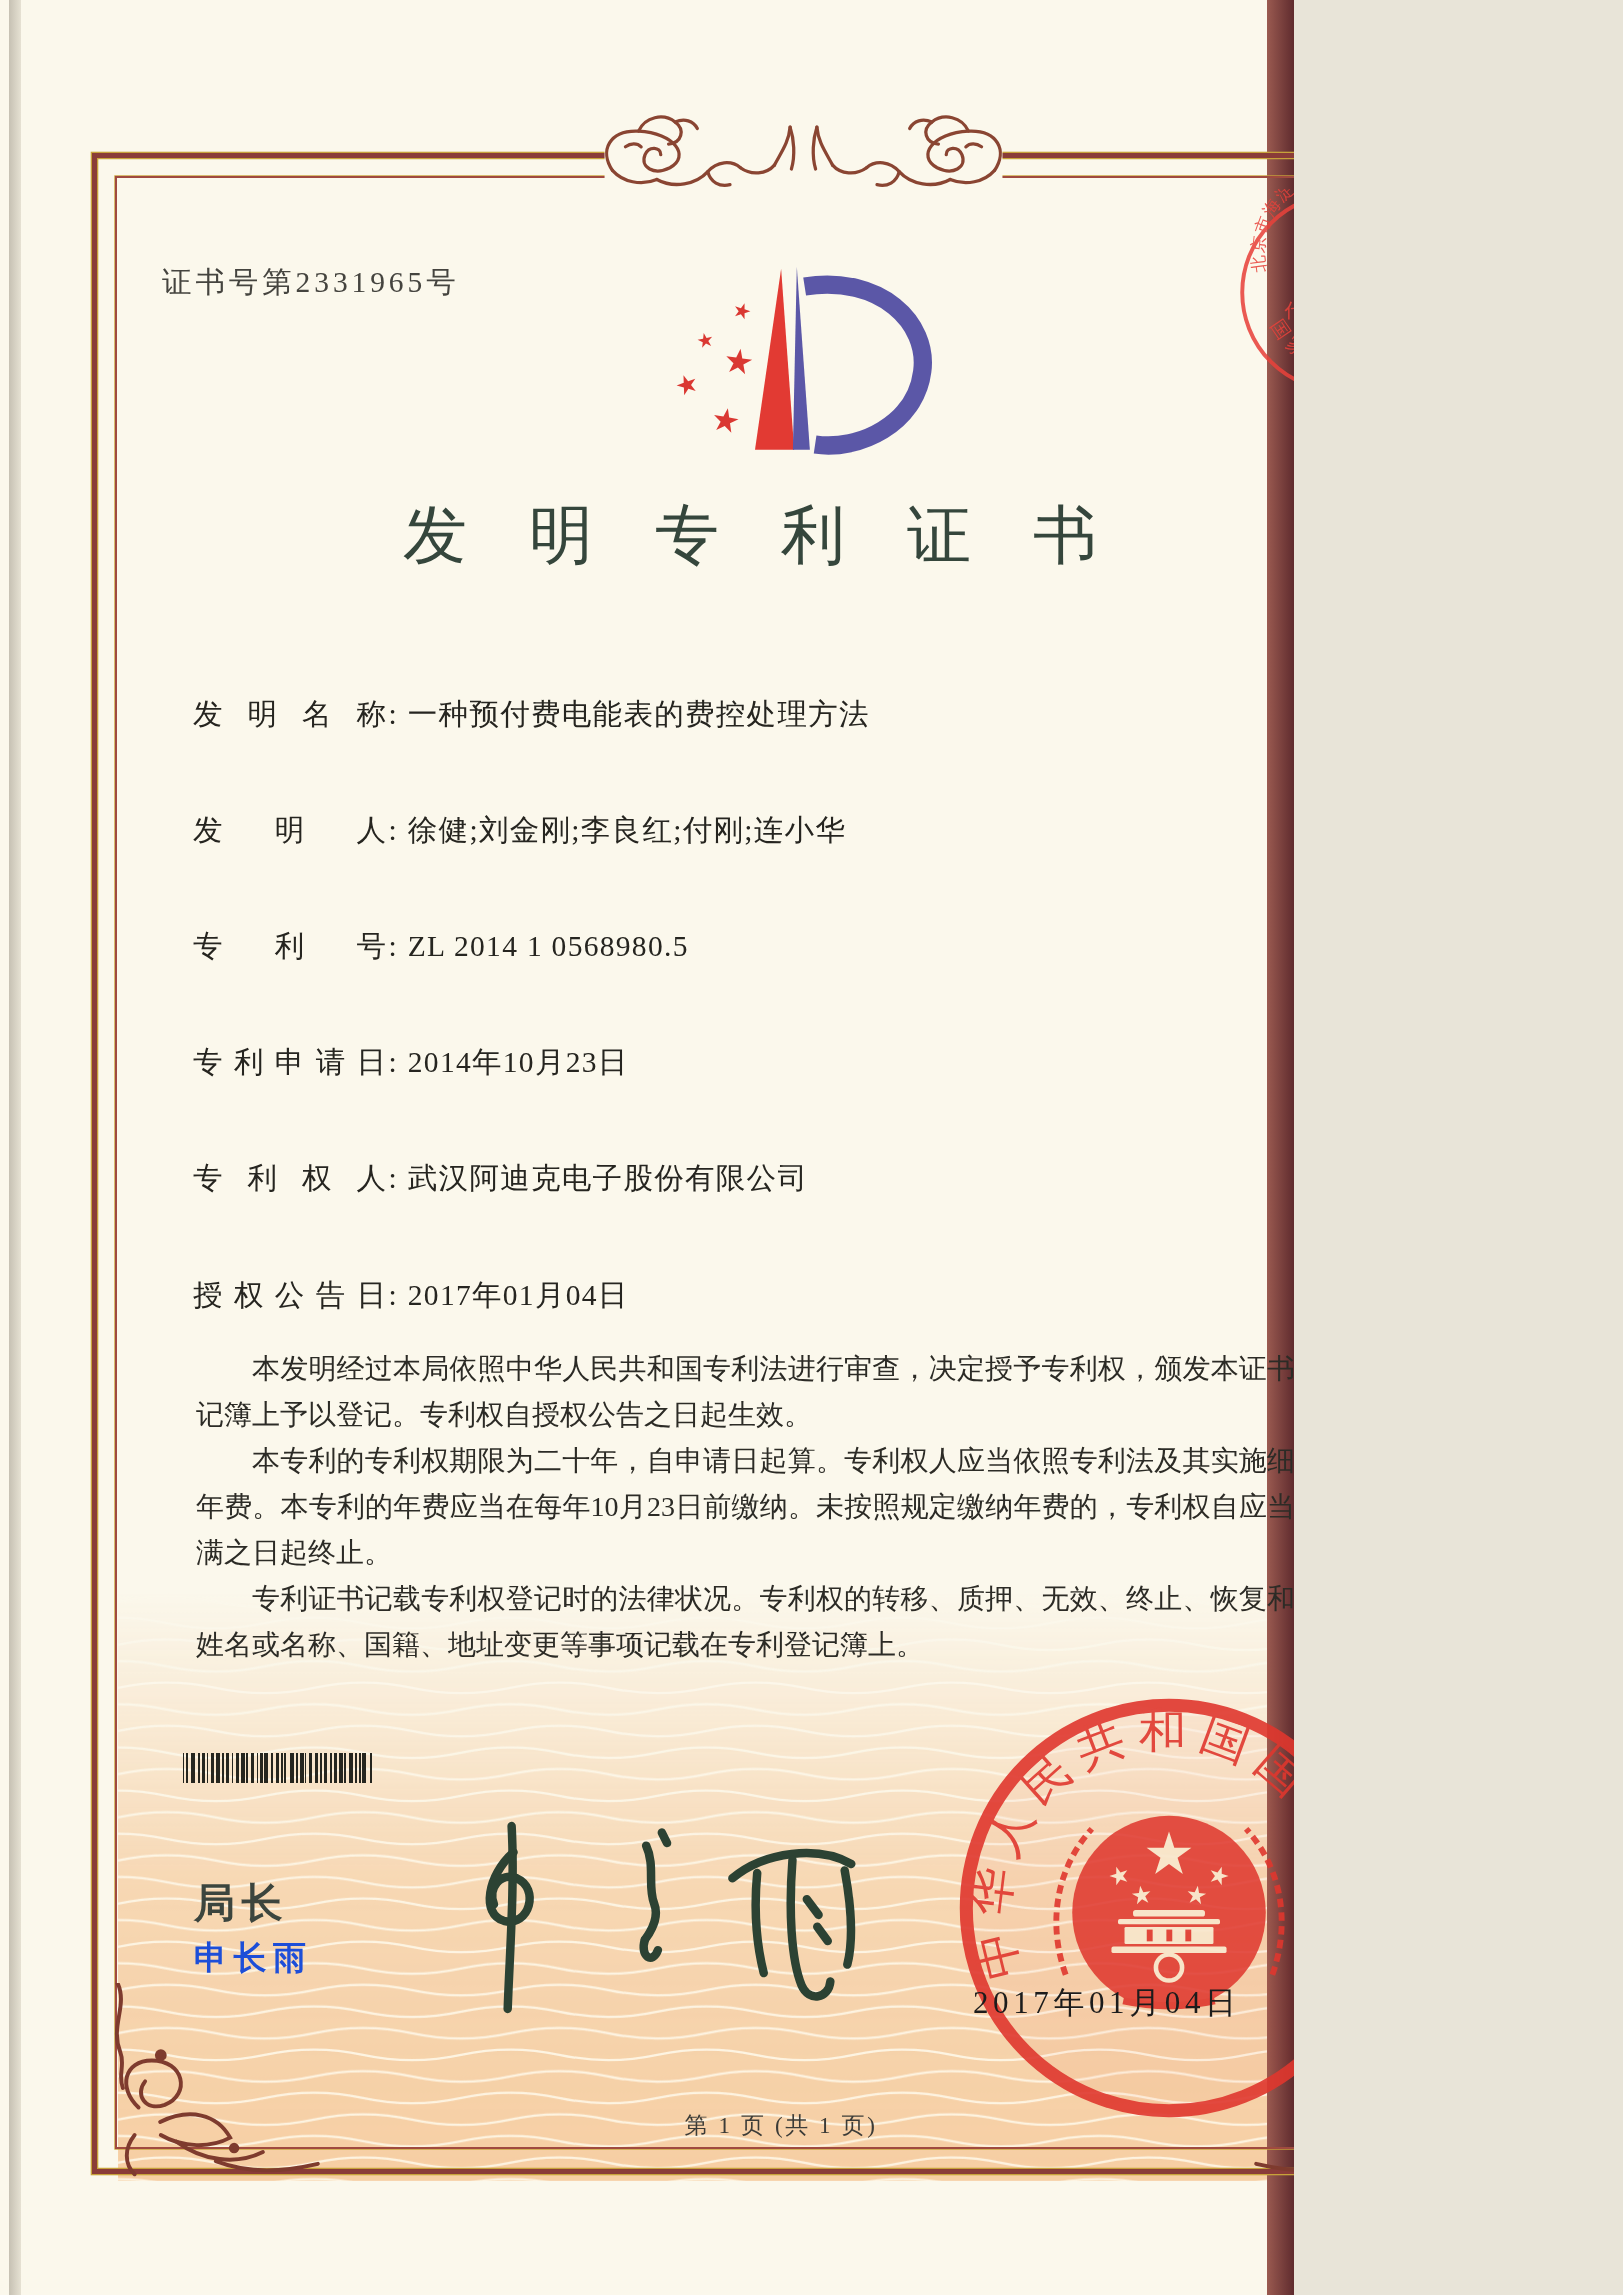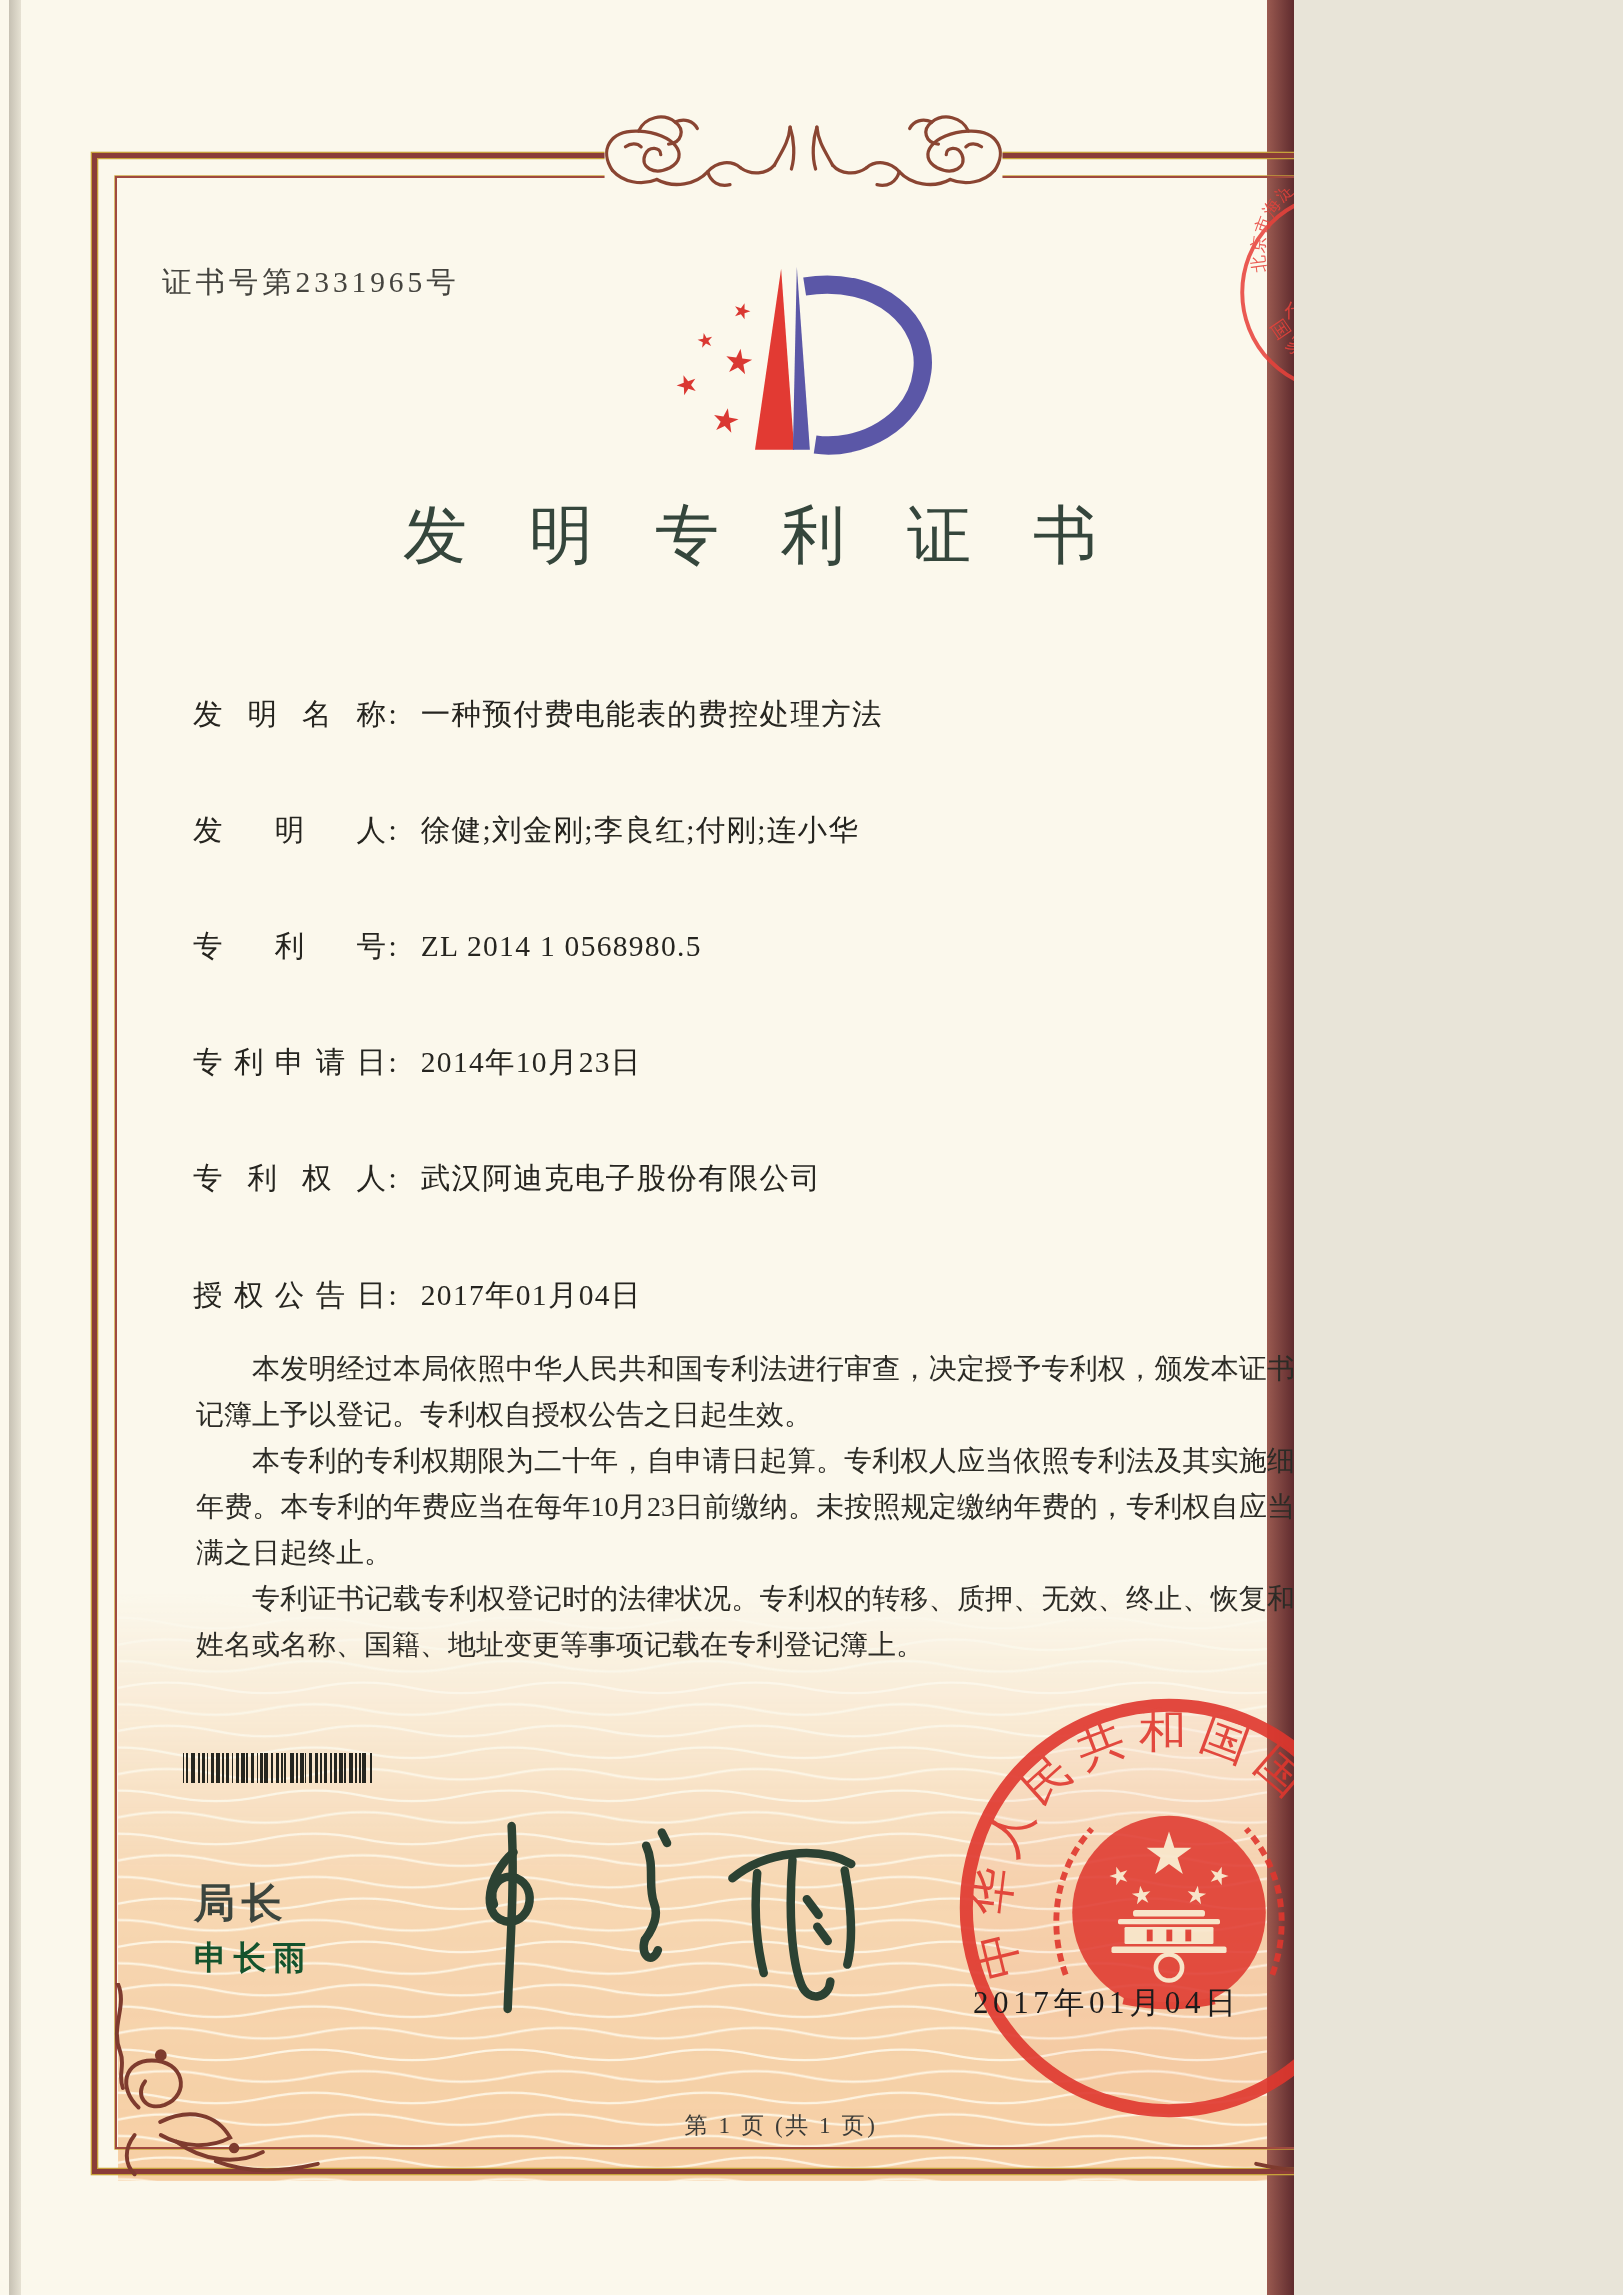--- a/index.html
+++ b/index.html
@@ -16,30 +16,30 @@
                box-shadow:0 0 0 1.3px #c7a23a, inset 0 0 0 1.3px #c7a23a;}
   .frame-inner{position:absolute;left:115px;top:176px;width:1331px;height:1973px;
                border:2px solid #a04a3f;box-sizing:border-box;box-shadow:0 0 0 0.7px #c7a23a;}
   .cert-no{position:absolute;left:162px;top:263px;font-size:29.5px;letter-spacing:3.9px;color:#45443f;}
   .title{position:absolute;left:92px;top:492px;width:1378px;text-align:center;
          font-size:64px;letter-spacing:62px;color:#35463c;font-weight:500;}
   .fields{position:absolute;left:193px;top:0;width:1250px;}
   .field-row{position:absolute;left:0;height:41px;font-size:29.5px;color:#262520;white-space:nowrap;}
   .field-label{display:inline-block;width:193px;text-align:justify;text-align-last:justify;}
   .field-colon{display:inline-block;margin-left:2.6px;}
-  .field-value{display:inline-block;margin-left:24px;letter-spacing:1.3px;}
+  .field-value{display:inline-block;margin-left:11px;letter-spacing:1.3px;}
   .row0{top:695px}.row1{top:811px}.row2{top:927px}.row3{top:1043px}.row4{top:1159px}.row5{top:1276px}
   .body-text{position:absolute;left:196px;top:1346px;width:1240px;font-size:28px;line-height:46px;
              color:#2c2b26;text-align:justify;}
   .body-text p{margin:0;text-indent:2em;}
   .barcode{position:absolute;left:183px;top:1753px;width:191px;height:30px;overflow:hidden;white-space:nowrap;}
   .barcode i{display:inline-block;height:30px;background:#26261f;vertical-align:top;}
   .sig-role{position:absolute;left:194px;top:1876px;font-size:41px;letter-spacing:6.5px;color:#3c453e;
             font-family:"Liberation Sans","DejaVu Sans",sans-serif;font-weight:600;}
-  .sig-name{position:absolute;left:194px;top:1936px;font-size:33px;letter-spacing:6.5px;color:#14532d;
+  .sig-name{position:absolute;left:194px;top:1936px;font-size:33px;letter-spacing:6.5px;color:#1d4ed8;
             font-family:"Liberation Sans","DejaVu Sans",sans-serif;font-weight:600;}
   .seal-date{position:absolute;left:973px;top:1982px;font-size:31px;letter-spacing:4.6px;color:#1c1c1c;}
   .footer{position:absolute;left:92px;top:2110px;width:1378px;text-align:center;font-size:23px;
           letter-spacing:2.6px;color:#3c3c38;}
   .abs{position:absolute;}
   svg{display:block;}
 </style>
 </head>
 <body>
 

